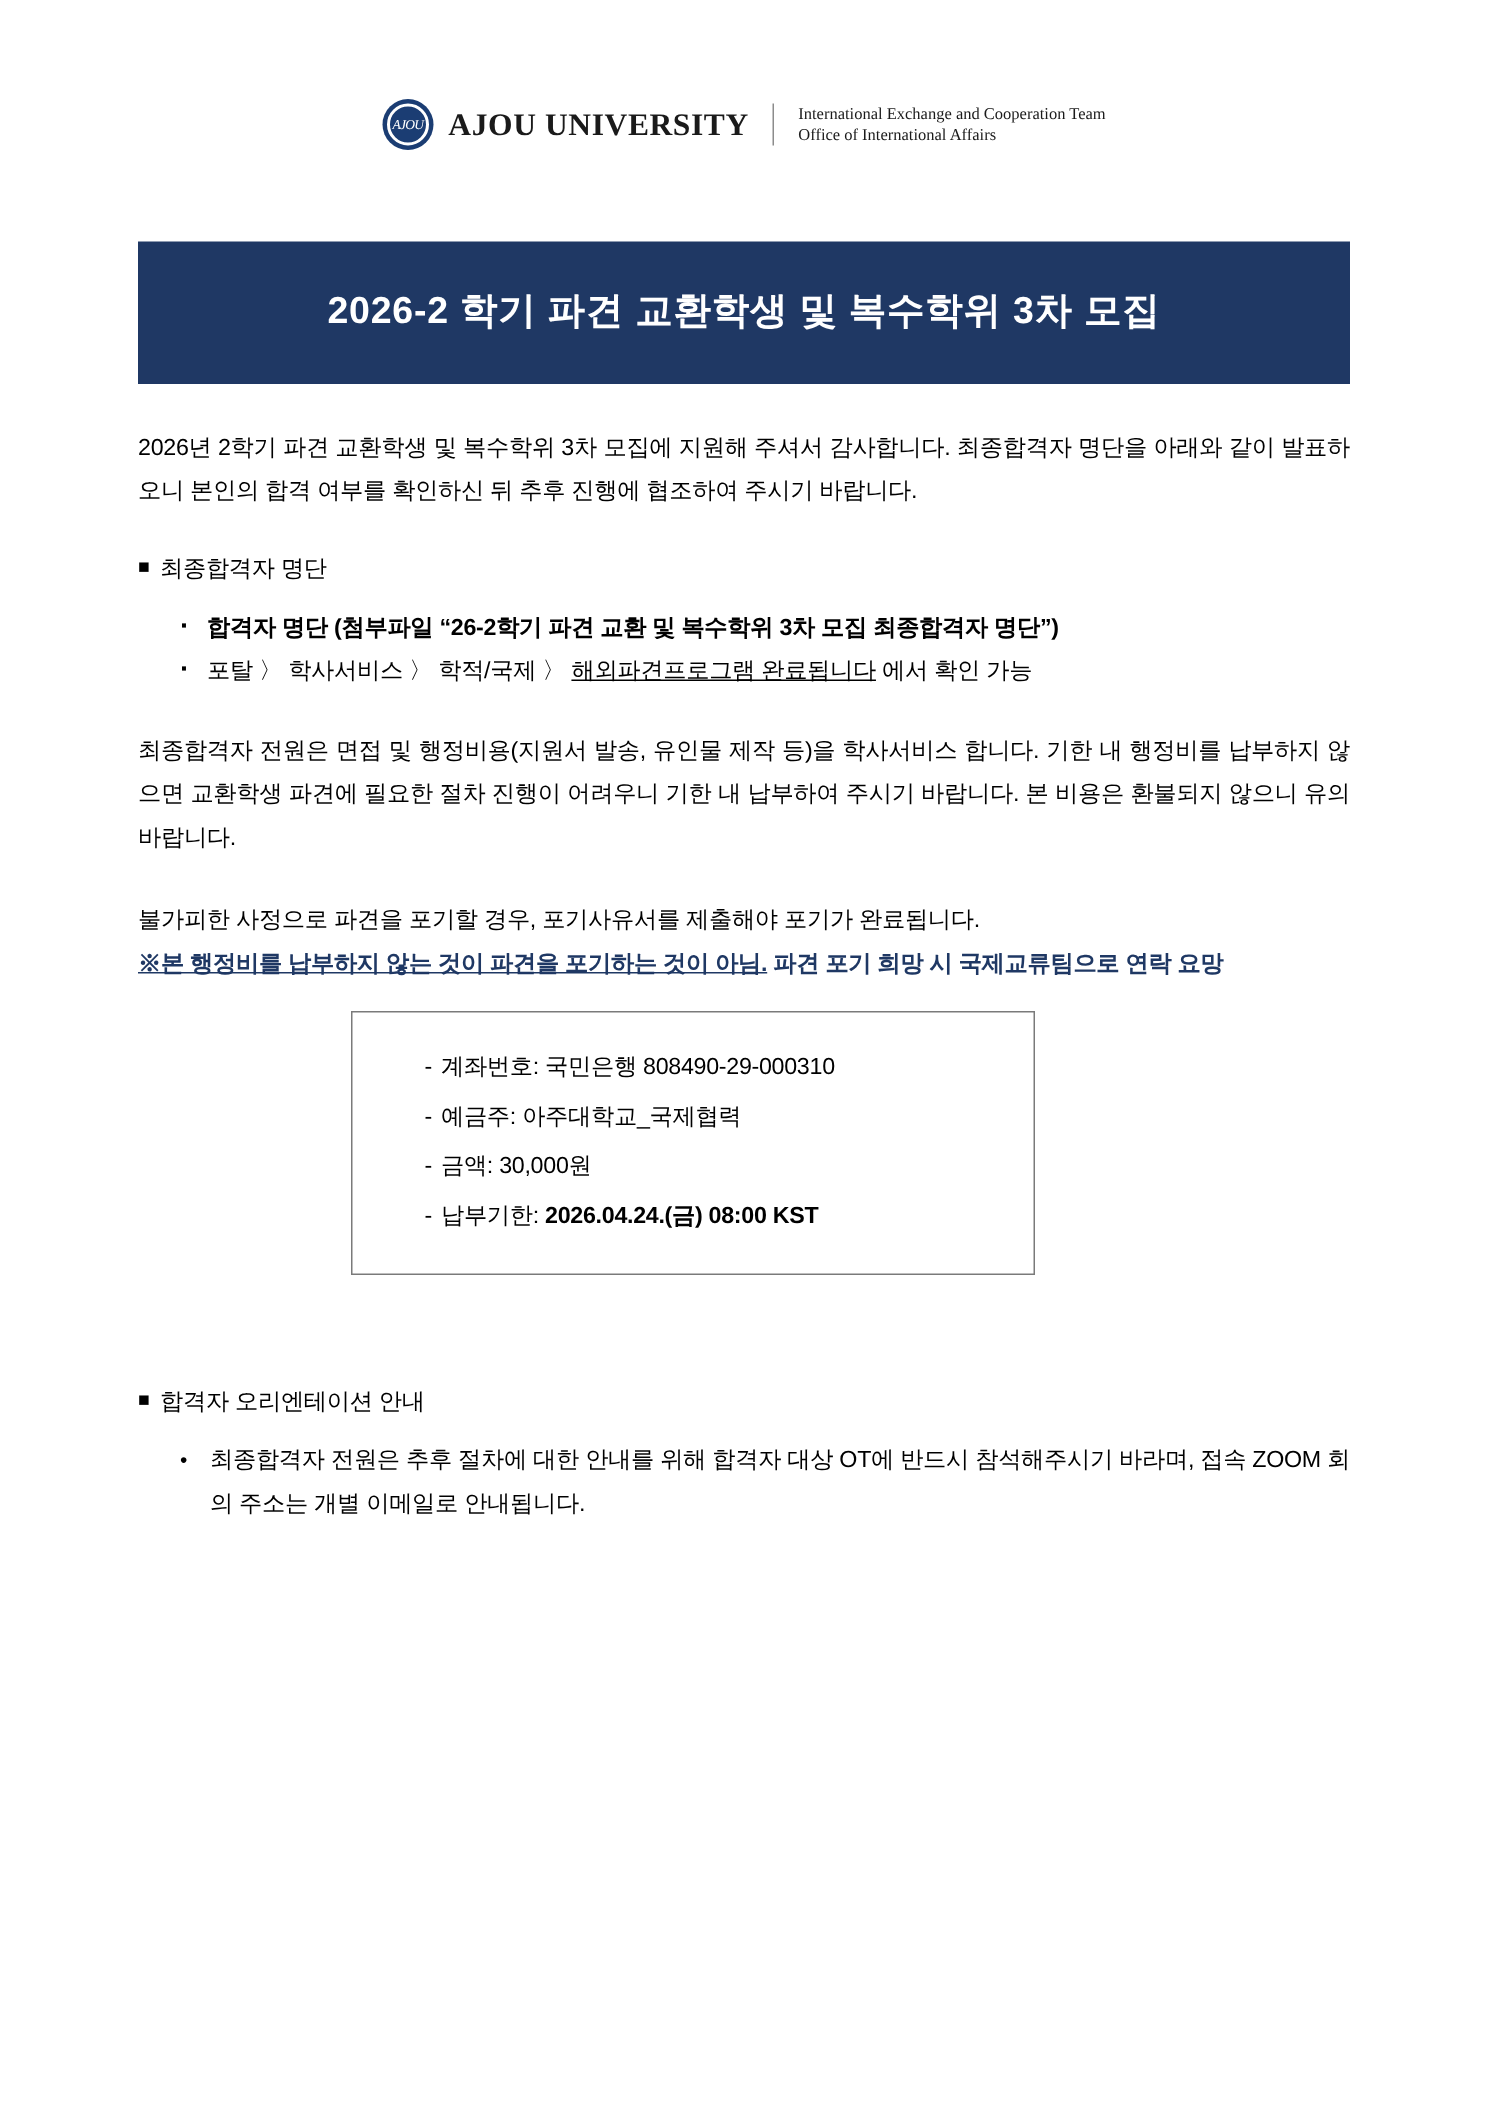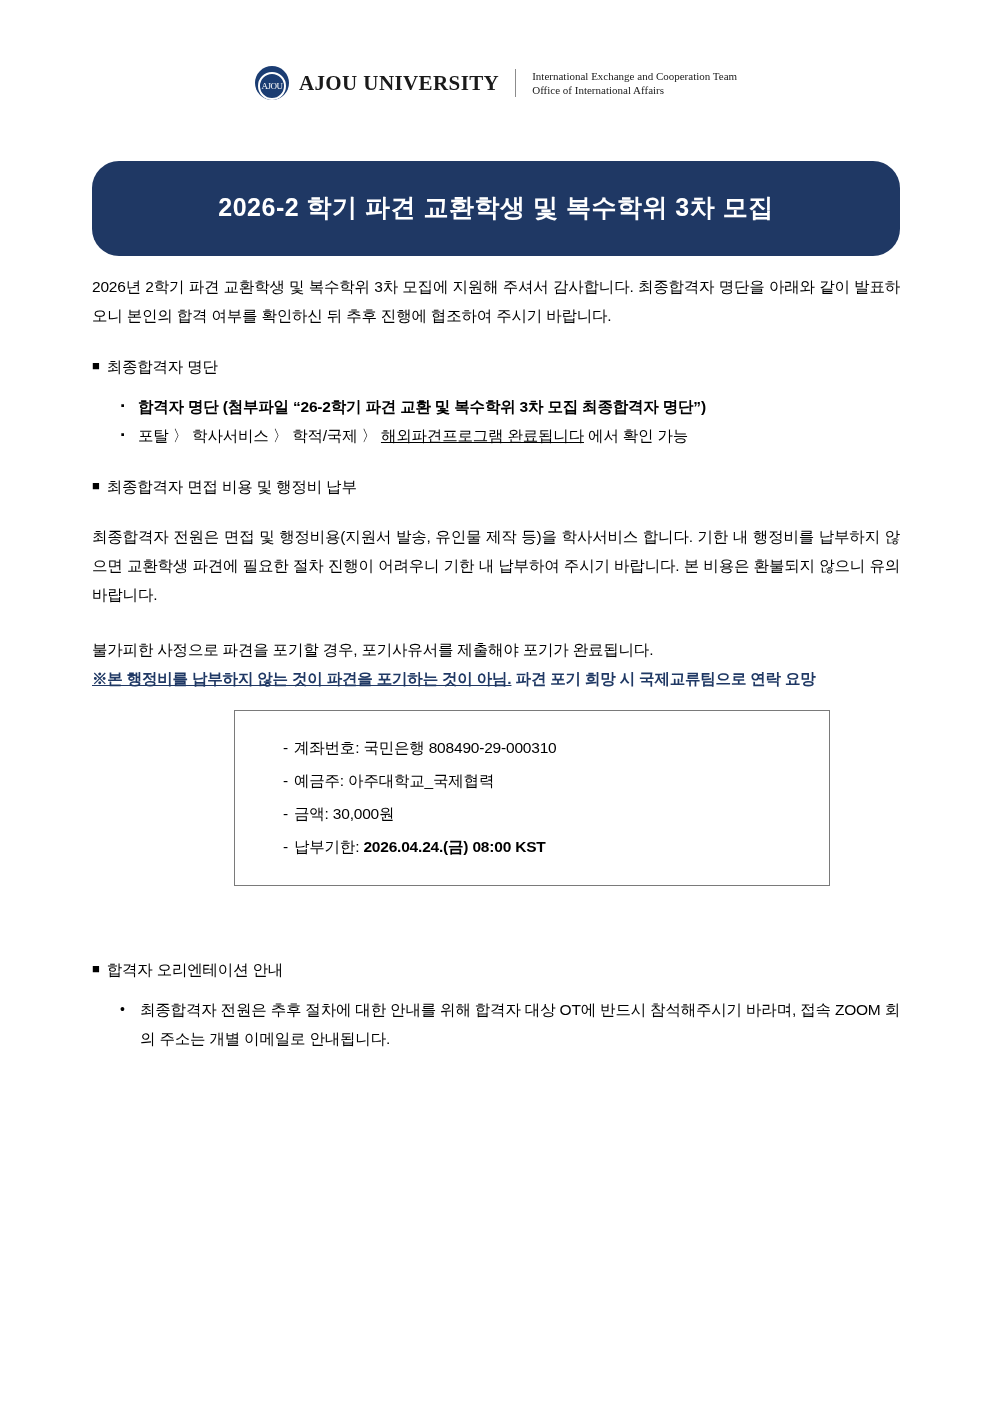--- a/index.html
+++ b/index.html
@@ -31,23 +31,24 @@
     gap: 10px;
     padding-top: 62px;
     height: 42px;
   }
   .logo-mark {
     width: 34px;
     height: 34px;
     border-radius: 50%;
     background: #1b3d73;
     display: flex;
-    align-items: flex-end;
+    align-items: center;
     justify-content: center;
     flex: none;
+    font-style: italic;
   }
   .logo-mark .inner {
     width: 24px;
     height: 24px;
     border-radius: 50%;
     border: 2px solid #ffffff;
     display: flex;
     align-items: center;
     justify-content: center;
     color: #ffffff;
@@ -78,38 +79,37 @@
   }
 
   
   .title-banner {
     margin-top: 57px;
     background: #1f3864;
     color: #ffffff;
     text-align: center;
     padding: 26px 10px 28px;
     box-sizing: border-box;
-    border-radius: 27px;
   }
   .title-banner .line {
     font-size: 25px;
     font-weight: bold;
     letter-spacing: 0.5px;
     line-height: 41px;
   }
 
   
   .para {
     font-size: 15.5px;
     line-height: 29px;
     text-align: justify;
     letter-spacing: -0.2px;
   }
   .intro {
-    margin-top: 16px;
+    margin-top: 28px;
   }
   .section-head {
     font-size: 15.5px;
     font-weight: normal;
     margin-top: 27px;
     letter-spacing: -0.2px;
   }
   .section-head .sq {
     font-size: 13px;
     margin-right: 7px;
@@ -146,21 +146,21 @@
     font-weight: bold;
     font-size: 15.5px;
     line-height: 29px;
     letter-spacing: -0.2px;
   }
   .warn .u { text-decoration: underline; }
 
   
   .account-box {
     margin: 17px 0 0 142px;
-    width: 596px;
+    width: 456px;
     border: 1px solid #7a7a7a;
     box-sizing: border-box;
     padding: 20px 0 22px 48px;
   }
   .account-box .row {
     font-size: 15.5px;
     line-height: 33px;
     letter-spacing: -0.2px;
     white-space: nowrap;
   }
@@ -223,23 +223,20 @@
   <div class="para intro">2026년 2학기 파견 교환학생 및 복수학위 3차 모집에 지원해 주셔서 감사합니다. 최종합격자 명단을 아래와 같이 발표하오니 본인의 합격 여부를 확인하신 뒤 추후 진행에 협조하여 주시기 바랍니다.</div>
 
   <div class="section-head">
     <span class="sq">■</span><span>최종합격자 명단</span>
   </div>
   <ul class="bullets">
     <li class="bold">합격자 명단 (첨부파일 “26-2학기 파견 교환 및 복수학위 3차 모집 최종합격자 명단”)</li>
     <li><span>포탈 〉 학사서비스 〉 학적/국제 〉 </span><span class="u">해외파견프로그램 완료됩니다</span><span> 에서 확인 가능</span></li>
   </ul>
 
-  <div class="section-head">
-    <span class="sq">■</span><span>최종합격자 면접 비용 및 행정비 납부</span>
-  </div>
   <div class="para block">최종합격자 전원은 면접 및 행정비용(지원서 발송, 유인물 제작 등)을 학사서비스 합니다. 기한 내 행정비를 납부하지 않으면 교환학생 파견에 필요한 절차 진행이 어려우니 기한 내 납부하여 주시기 바랍니다. 본 비용은 환불되지 않으니 유의 바랍니다.</div>
   <div class="para block2">불가피한 사정으로 파견을 포기할 경우, 포기사유서를 제출해야 포기가 완료됩니다.</div>
   <div class="warn"><span class="u">※본 행정비를 납부하지 않는 것이 파견을 포기하는 것이 아님.</span><span> 파견 포기 희망 시 국제교류팀으로 연락 요망</span></div>
 
   <div class="account-box">
     <div class="row">
       <span class="dash">-</span><span>계좌번호:</span>
       <span class="val">국민은행 808490-29-000310</span>
     </div>
     <div class="row">

